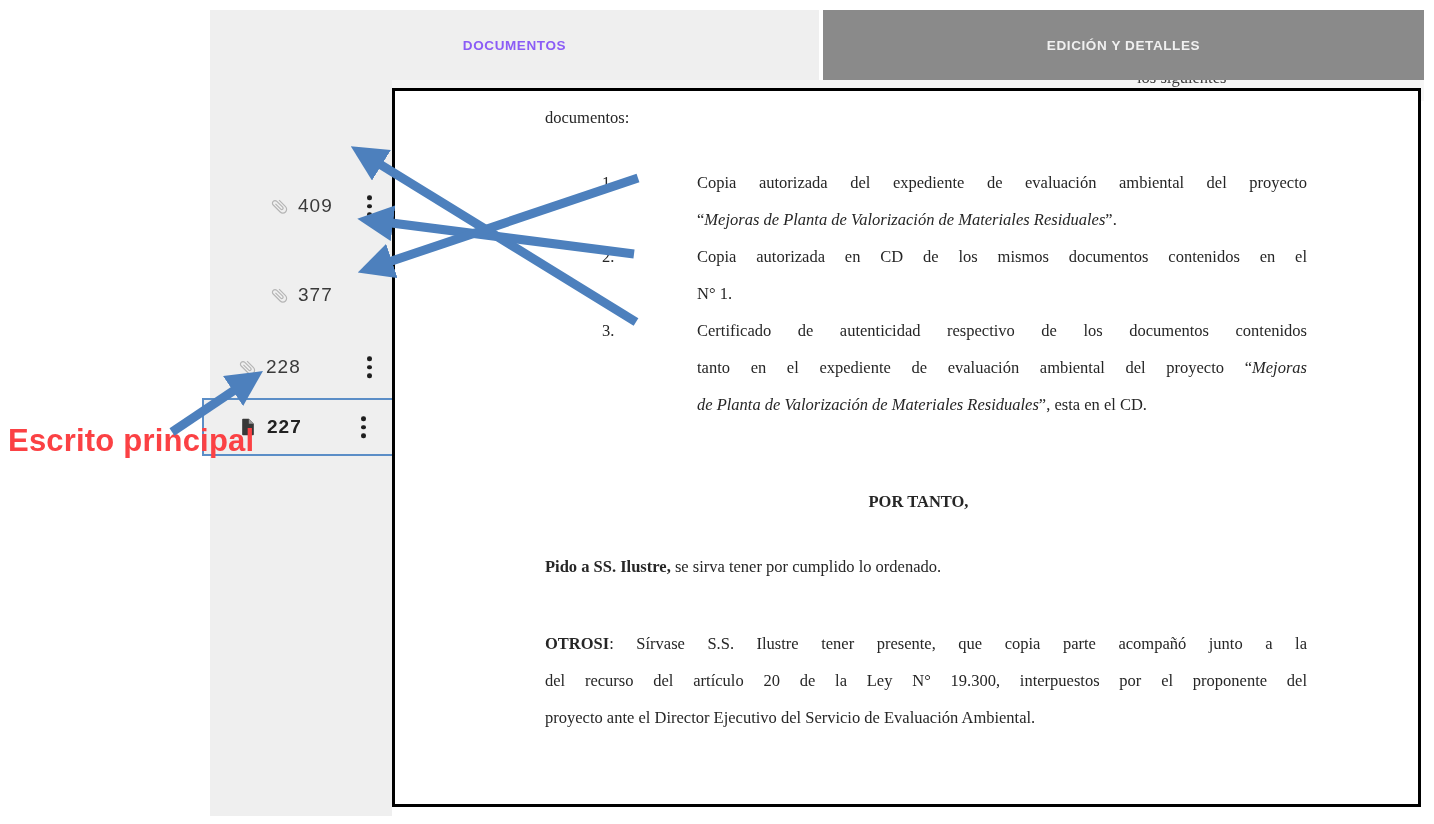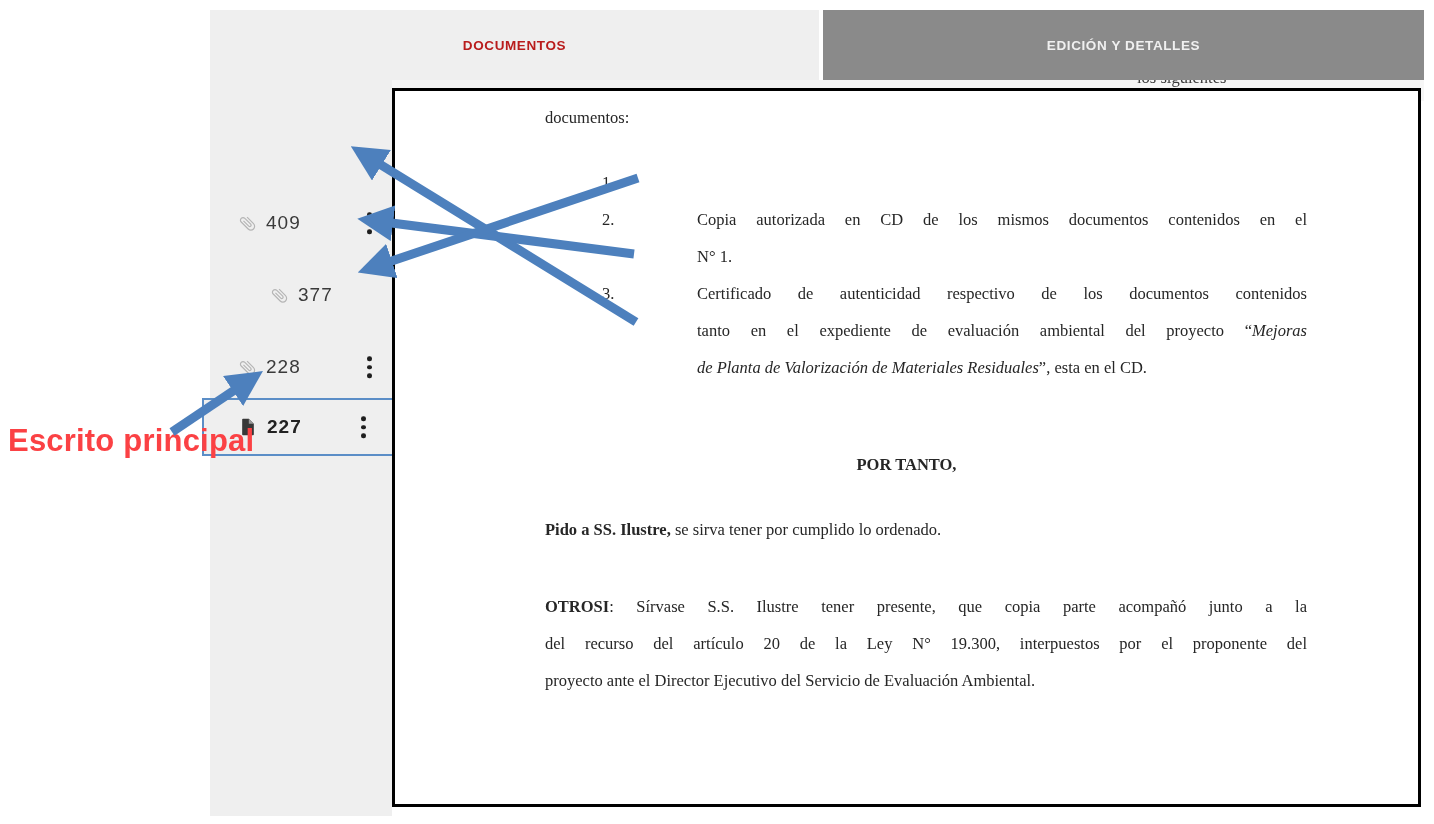--- a/index.html
+++ b/index.html
@@ -3,21 +3,21 @@
 <meta charset="utf-8">
 <style>
   html,body{margin:0;padding:0;}
   body{
     width:1434px;height:824px;position:relative;background:#ffffff;
     font-family:"Liberation Sans",sans-serif;overflow:hidden;
   }
   
   .tab{position:absolute;top:10px;height:70px;display:flex;align-items:center;justify-content:center;
        font-size:13.5px;font-weight:700;letter-spacing:.6px;cursor:pointer;user-select:none;}
-  .tab-left{left:210px;width:609px;background:#efefef;color:#b91c1c;}
+  .tab-left{left:210px;width:609px;background:#efefef;color:#8b5cf6;}
   .tab-right{left:823px;width:601px;background:#8a8a8a;color:#f0f0f0;}
   
   .sidebar{position:absolute;left:210px;top:80px;width:182px;height:736px;background:#efefef;}
   .s-item{position:absolute;left:0;width:182px;height:44px;display:flex;align-items:center;cursor:pointer;}
   .s-item .icon{margin-left:28px;display:flex;align-items:center;}
   .s-item .num{margin-left:9px;font-size:19px;font-weight:500;color:#3a3a3a;letter-spacing:1px;}
   .s-item .dots{position:absolute;left:153px;top:50%;transform:translateY(-50%);
        display:flex;flex-direction:column;gap:4px;padding:4px;cursor:pointer;}
   .s-item .dots i{width:4.5px;height:4.5px;border-radius:50%;background:#1e1e1e;display:block;}
   .s-item.selected{left:-8px;width:225px;height:58px;border:2px solid #5b8ec7;background:#efefef;box-sizing:border-box;}
@@ -26,21 +26,21 @@
   
   .viewer-strip{position:absolute;left:392px;top:80px;width:1032px;height:21px;background:#f6f6f6;overflow:hidden;}
   .viewer-strip .clipped{position:absolute;left:745px;top:-12px;font-family:"Liberation Serif",serif;
        font-size:16.5px;color:#3a3a3a;white-space:nowrap;}
   .page{position:absolute;left:392px;top:88px;width:1029px;height:719px;background:#ffffff;
        border:3px solid #000000;box-sizing:border-box;overflow:hidden;}
   #doc-content{position:absolute;left:0;top:0;width:1023px;
        font-family:"Liberation Serif",serif;font-size:16.5px;line-height:37px;color:#262626;}
   .blk{margin:0;}
   .blk.para{margin-left:150px;width:762px;}
-  .blk.center{width:100%;text-align:center;}
+  .blk.center{width:100%;text-align:center;margin-left:12px;}
   .blk.list{display:flex;margin-left:207px;width:705px;}
   .blk.list .lnum{width:95px;flex:none;}
   .blk.list .lines{width:610px;}
   .dline{white-space:normal;}
   .dline.stretch{text-align:justify;text-align-last:justify;}
   .seg-b{font-weight:bold;}
   .seg-i{font-style:italic;}
   
   .annotation-label{position:absolute;left:8px;top:423px;font-size:31px;font-weight:700;
        letter-spacing:.2px;white-space:nowrap;}
@@ -51,21 +51,21 @@
 
 <div class="tab tab-left">
   <span>DOCUMENTOS</span>
 </div>
 <div class="tab tab-right">
   <span>EDICIÓN Y DETALLES</span>
 </div>
 
 <div class="sidebar">
   <div id="sidebar-list">
-      <div class="s-item" style="top: 121px;">
+      <div class="s-item" style="top: 104px; padding-left: 32px;">
         <span class="icon">
           <svg width="19" height="19" viewBox="0 0 24 24" style="transform:rotate(-45deg)">
             <path fill="#b5b5b5" d="M16.5 6v11.5c0 2.21-1.79 4-4 4s-4-1.79-4-4V5c0-1.38 1.12-2.5 2.5-2.5s2.5 1.12 2.5 2.5v10.5c0 .55-.45 1-1 1s-1-.45-1-1V6H10v9.5c0 1.38 1.12 2.5 2.5 2.5s2.5-1.12 2.5-2.5V5c0-2.21-1.79-4-4-4S7 2.79 7 5v12.5c0 3.04 2.46 5.5 5.5 5.5s5.5-2.46 5.5-5.5V6h-1.5z"></path>
           </svg>
         </span>
         <span class="num">409</span>
         <span class="dots">
           <i></i>
           <i></i>
           <i></i>
@@ -118,20 +118,24 @@
   <span class="clipped">los siguientes</span>
 </div>
 
 <div class="page">
   <div id="doc-content">
       <div class="blk para" style="margin-top: 8px;">
         <div class="dline"><span class="">documentos:</span></div>
       </div>
       <div class="blk list" style="margin-top: 28px;">
         <div class="lnum">1.</div>
+        <div class="lines">
+          <div class="dline stretch"><span class="">Copia autorizada del expediente de evaluación ambiental del proyecto</span></div>
+          <div class="dline"><span class="">“</span><span class="seg-i">Mejoras de Planta de Valorización de Materiales Residuales</span><span class="">”.</span></div>
+        </div>
       </div>
       <div class="blk list" style="margin-top: 0px;">
         <div class="lnum">2.</div>
         <div class="lines">
           <div class="dline stretch"><span class="">Copia autorizada en CD de los mismos documentos contenidos en el</span></div>
           <div class="dline"><span class="">N° 1.</span></div>
         </div>
       </div>
       <div class="blk list" style="margin-top: 0px;">
         <div class="lnum">3.</div>

